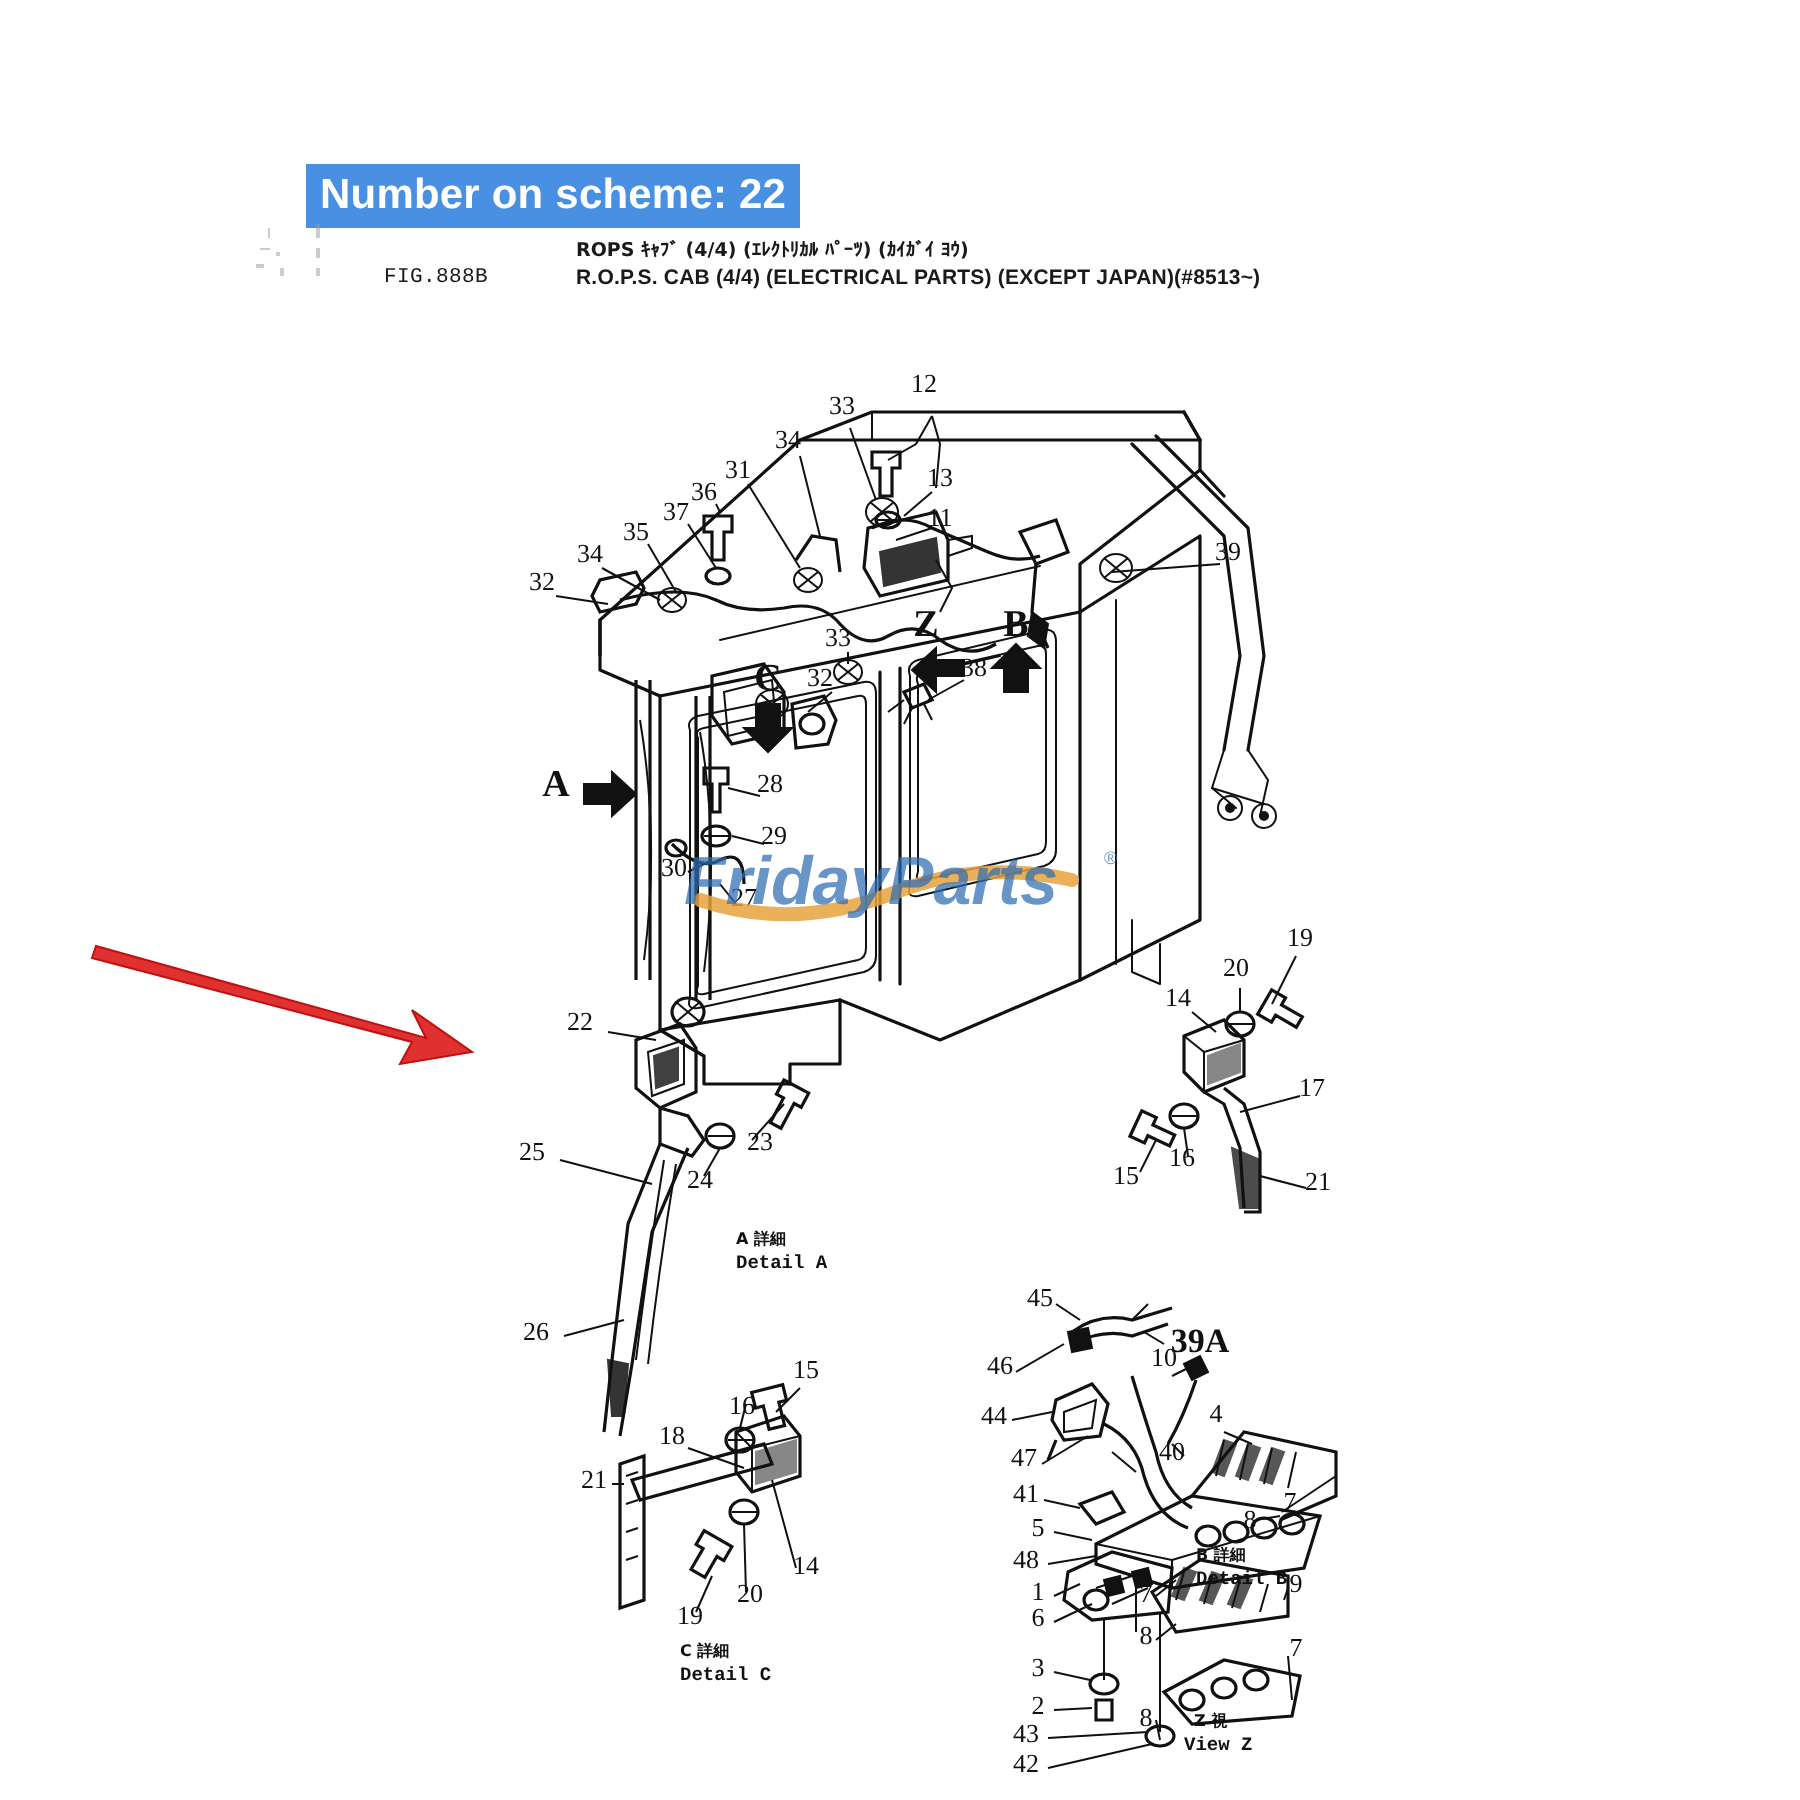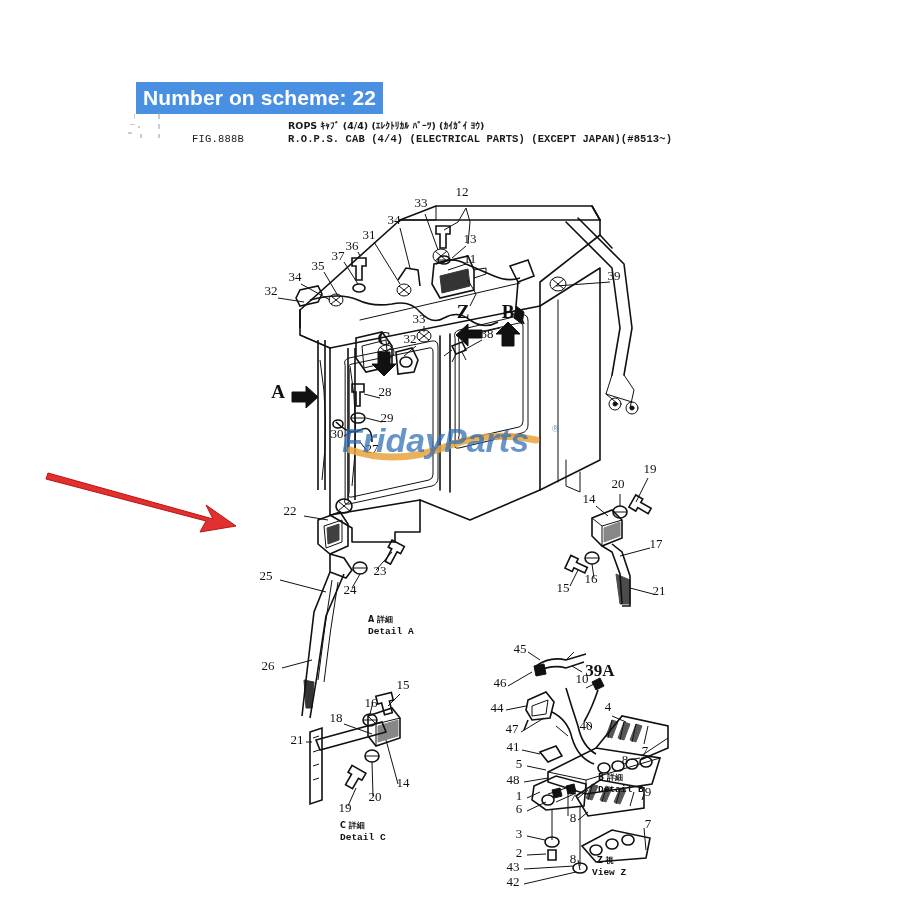--- a/index.html
+++ b/index.html
@@ -3,42 +3,42 @@
 <meta charset="utf-8">
 <title>Parts Diagram</title>
 <style>
   html,body{margin:0;padding:0;background:#ffffff;}
   body{width:900px;height:900px;overflow:hidden;
        font-family:"Liberation Sans", sans-serif;}
   #page{position:relative;width:900px;height:900px;background:#fff;}
 
   
   .scheme-badge{
-    position:absolute;left:136px;top:82px;
+    position:absolute;left:153px;top:82px;
     background:#4a90e2;color:#ffffff;
     font-family:"Liberation Sans", sans-serif;
     font-size:21px;font-weight:bold;line-height:1;
     padding:5px 7px 6px 7px;white-space:nowrap;letter-spacing:0.1px;
   }
   .artifacts{position:absolute;left:128px;top:112px;width:60px;height:28px;opacity:.5;}
   .artifacts i{position:absolute;background:#9a9a9a;display:block;}
 
   .fig-code{
     position:absolute;left:192px;top:133px;
     font-family:"Liberation Mono", monospace;
     font-size:10.5px;font-weight:normal;color:#1a1a1a;letter-spacing:.2px;
   }
   .title-jp{
     position:absolute;left:288px;top:120px;
     font-family:"DejaVu Sans", sans-serif;
     font-size:9.5px;font-weight:bold;color:#1a1a1a;white-space:nowrap;
   }
   .title-en{
     position:absolute;left:288px;top:133px;
-    font-family:Liberation Mono, monospace;
+    font-family:Liberation Sans, sans-serif;
     font-size:10.5px;font-weight:bold;color:#1a1a1a;white-space:nowrap;letter-spacing:.1px;
   }
 
   
   #drawing{position:absolute;left:0;top:160px;width:900px;height:740px;}
   #drawing svg{display:block;}
 
   .num{font-family:"Liberation Serif", serif;font-size:13px;fill:#111;}
   .num-lg{font-family:"Liberation Serif", serif;font-size:17px;font-weight:bold;fill:#111;}
   .letter{font-family:"Liberation Serif", serif;font-size:19px;font-weight:bold;fill:#111;}

